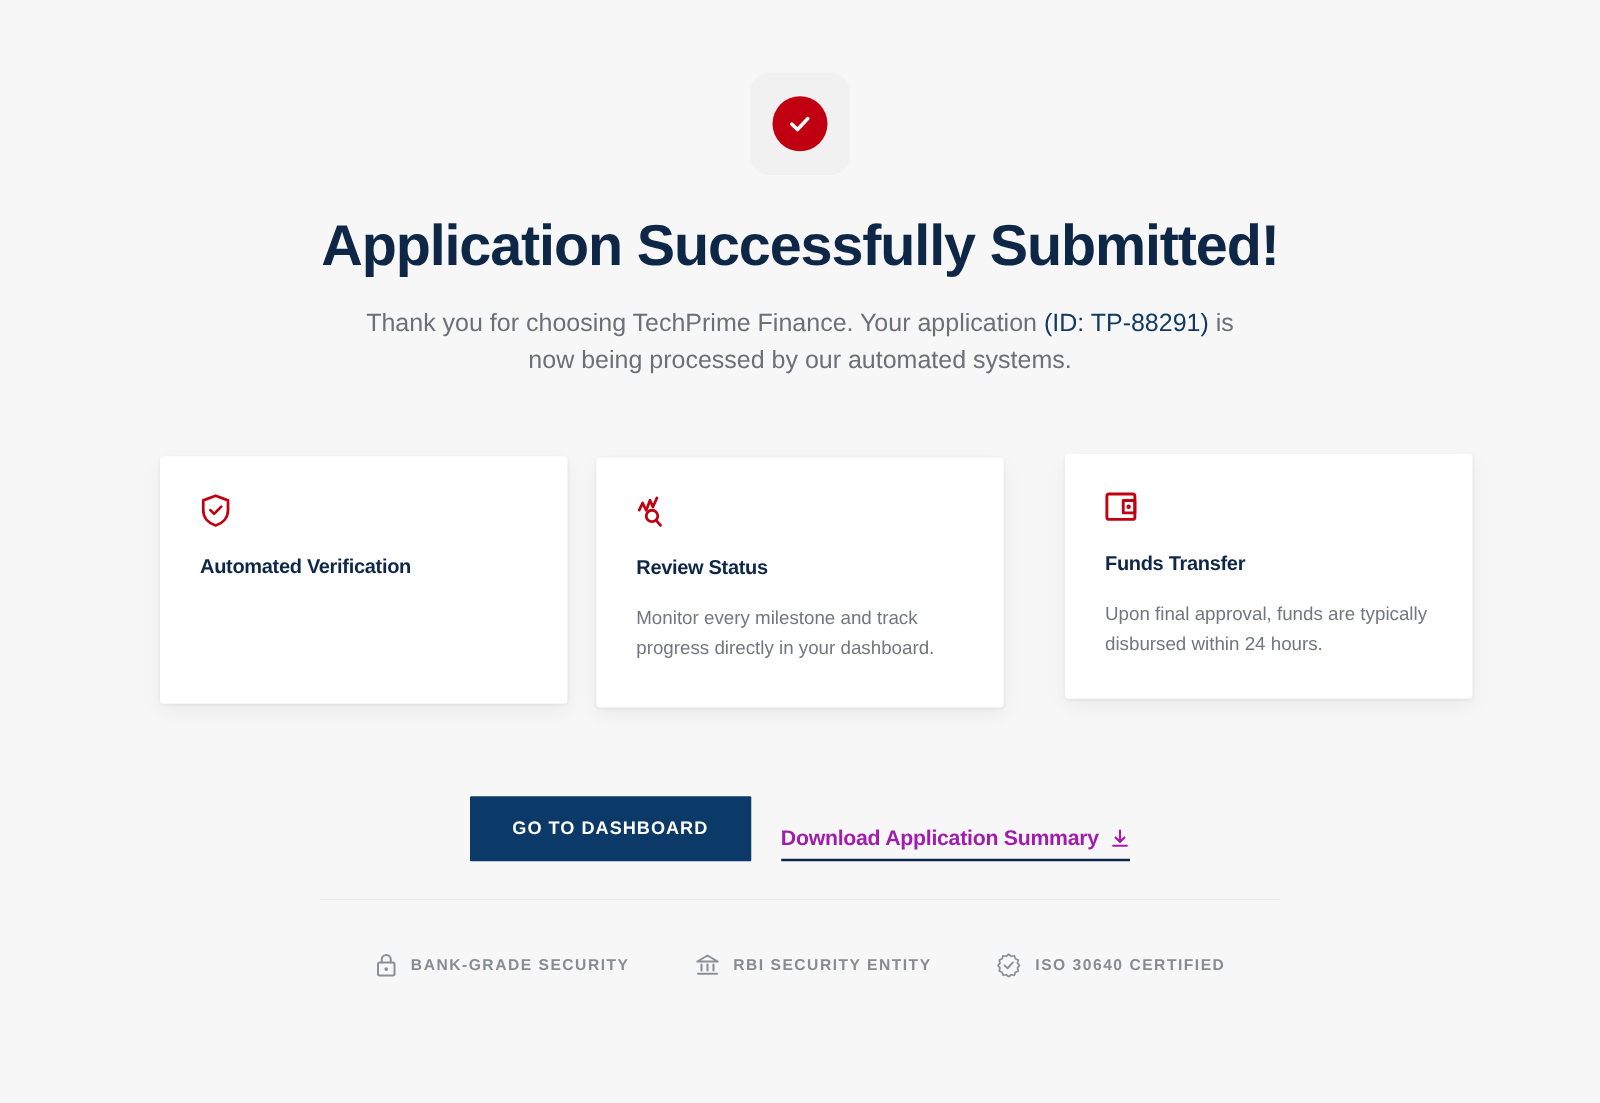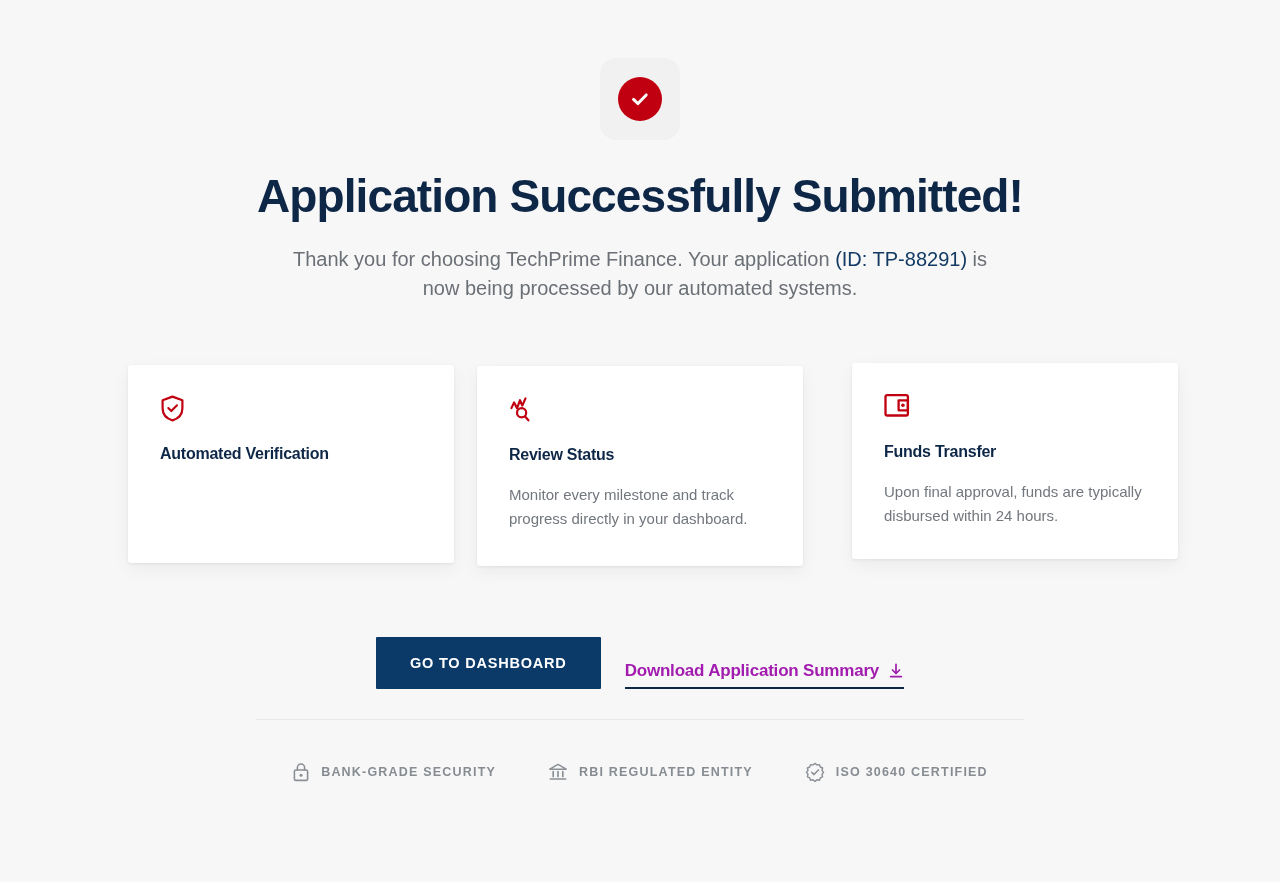--- a/index.html
+++ b/index.html
@@ -284,21 +284,21 @@
     </div>
 
     <div class="trust-item">
       <span class="trust-icon">
         <svg width="20" height="20" viewBox="0 0 20 20" fill="none">
           <path d="M1.8 7.2 L10 2.4 L18.2 7.2 Z" stroke="currentColor" stroke-width="1.5" stroke-linejoin="round"></path>
           <path d="M5.2 9.6 V14.4 M10 9.6 V14.4 M14.8 9.6 V14.4" stroke="currentColor" stroke-width="1.7" stroke-linecap="round"></path>
           <path d="M2.4 17.0 H17.6" stroke="currentColor" stroke-width="1.7" stroke-linecap="round"></path>
         </svg>
       </span>
-      <span class="trust-label">RBI REGULATED ENTITY</span>
+      <span class="trust-label">RBI SECURITY ENTITY</span>
     </div>
 
     <div class="trust-item">
       <span class="trust-icon">
         <svg width="20" height="20" viewBox="0 0 20 20" fill="none">
           <path d="M10 1.4 L12.0 3.0 L14.5 2.6 L15.3 5.0 L17.6 6.0 L17.0 8.5 L18.6 10.4
                    L17.0 12.3 L17.6 14.8 L15.3 15.8 L14.5 18.2 L12.0 17.8 L10 19.4
                    L8.0 17.8 L5.5 18.2 L4.7 15.8 L2.4 14.8 L3.0 12.3 L1.4 10.4
                    L3.0 8.5 L2.4 6.0 L4.7 5.0 L5.5 2.6 L8.0 3.0 Z" stroke="currentColor" stroke-width="1.4" stroke-linejoin="round"></path>
           <path d="M6.6 10.3 L9.0 12.6 L13.4 7.9" stroke="currentColor" stroke-width="1.5" stroke-linecap="round" stroke-linejoin="round"></path>

